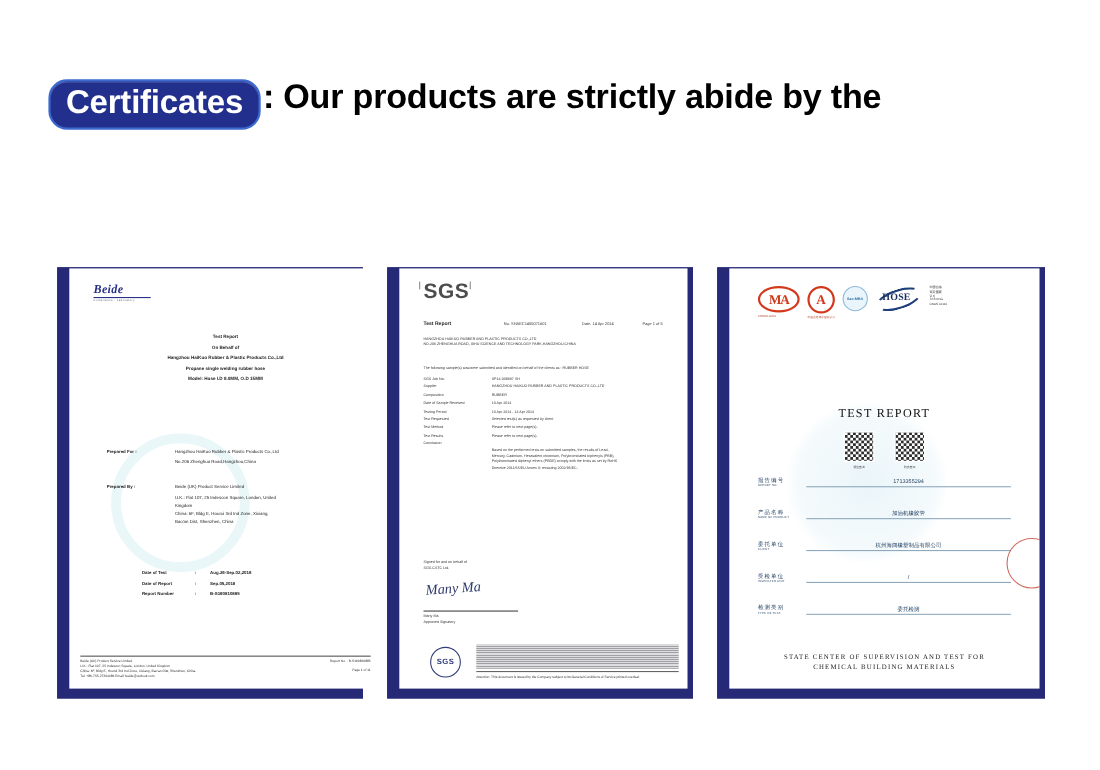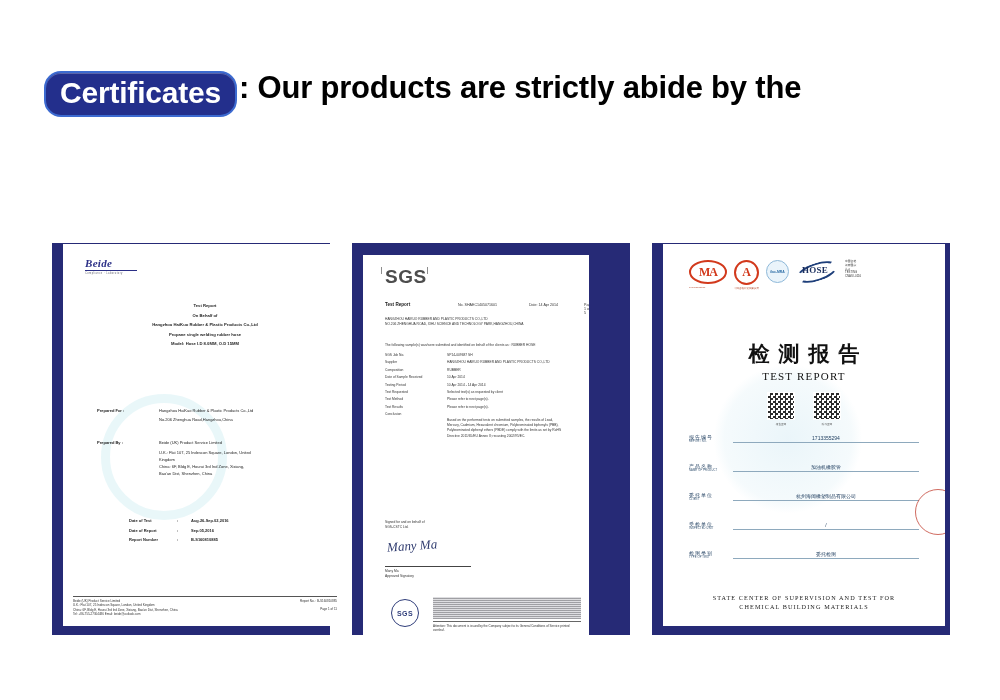--- a/index.html
+++ b/index.html
@@ -228,21 +228,21 @@
       </div>
       <div class="foot" style="right:10px;top:355px;text-align:right;">
         <div>Report No. : B-S160810885</div>
         <div style="margin-top:4px;">Page 1 of 11</div>
       </div>
     </div>
   </div>
 
   <div class="cert d2" style="left:352px;top:243px;width:278px;height:392px;">
     <div class="frame"></div>
-    <div class="sheet" style="left:11px;top:12px;width:226px;height:382px;">
+    <div class="sheet" style="left:11px;top:1px;width:262px;height:382px;">
 
       <div class="sgs">SGS</div>
       <div class="sgs" style="left:18px;top:10px;font-size:0;">
         <span class="tick" style="left:0;top:2px;"></span>
         <span class="tick" style="left:46px;top:2px;"></span>
       </div>
 
       <div class="hdr" style="left:22px;top:47px;">Test Report</div>
       <div class="meta" style="left:95px;top:48px;">No. SHAEC1405071601</div>
       <div class="meta" style="left:166px;top:48px;">Date: 14 Apr 2014</div>
@@ -322,21 +322,20 @@
         </div>
         <div class="side">
           <div>中国合格</div>
           <div>评定国家</div>
           <div>认可</div>
           <div>TESTING</div>
           <div>CNAS L0116</div>
         </div>
       </div>
 
-      <div class="cnbig" style="top:96px;">检测报告</div>
       <div class="enbig" style="top:126px;">TEST REPORT</div>
 
       <div class="qrwrap" style="top:148px;">
         <div>
           <div class="qr"></div>
           <div class="qrcap">报告查询</div>
         </div>
         <div>
           <div class="qr"></div>
           <div class="qrcap">防伪查询</div>

